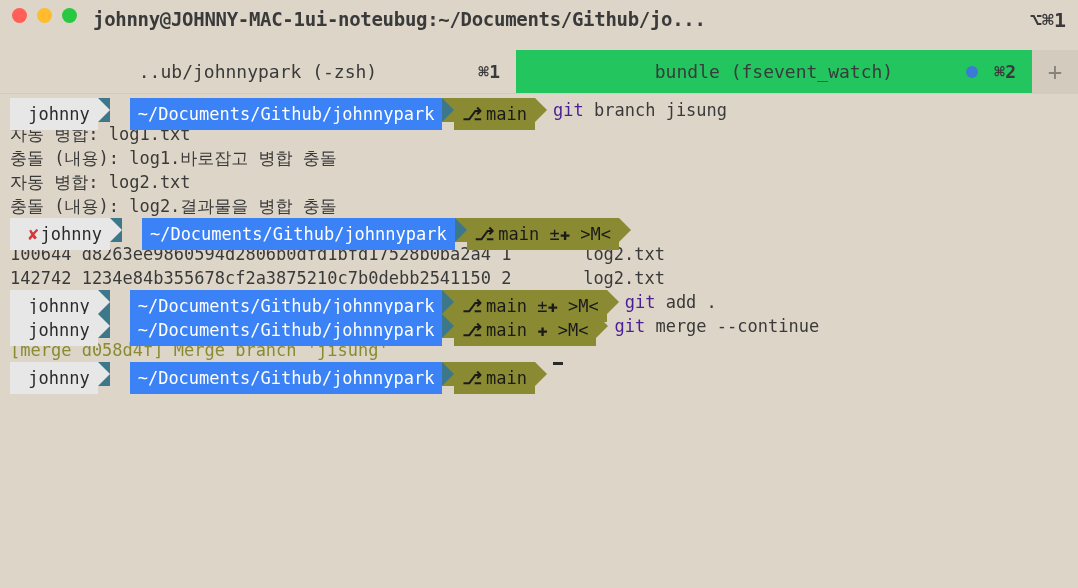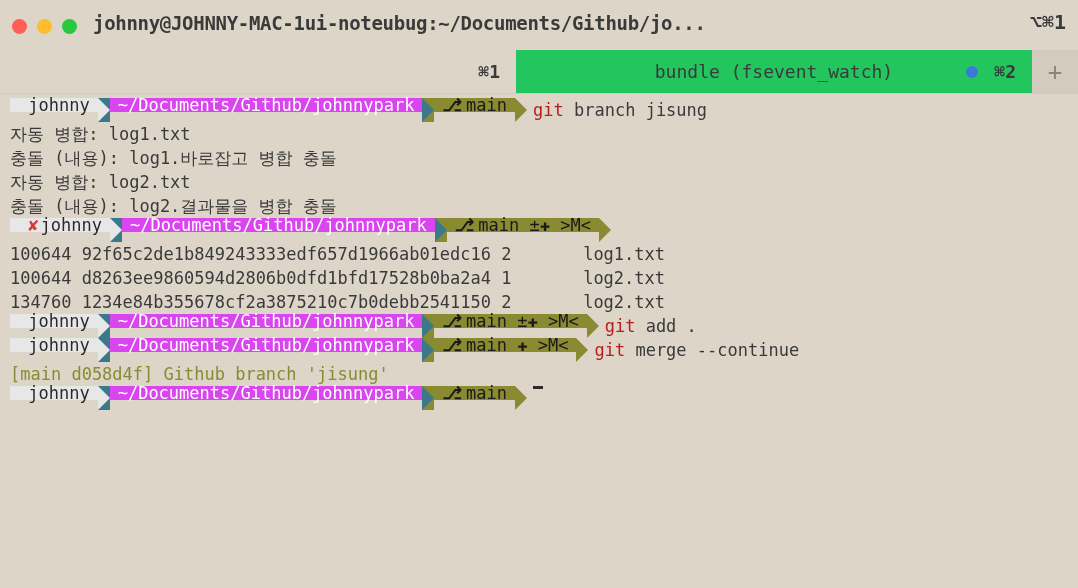--- a/index.html
+++ b/index.html
@@ -8,22 +8,22 @@
     font-size: 17px;
     background: #ddd5c7;
     width: 1078px;
     height: 588px;
     overflow: hidden;
     border-radius: 10px;
   }
   .titlebar {
     height: 50px;
     display: flex;
-    align-items: flex-end;
-    padding: 16px 12px;
+    align-items: flex-start;
+    padding: 8px 12px;
     background: #ddd5c7;
   }
   .traffic-lights {
     display: flex;
     gap: 10px;
     margin-right: 16px;
   }
   .light { width: 15px; height: 15px; border-radius: 50%; }
   .light.red { background: #ff5f57; }
   .light.yellow { background: #febc2e; }
@@ -81,33 +81,33 @@
     margin: 4px 10px 0 10px;
     color: #3a3a3a;
     line-height: 24px;
     font-size: 17px;
   }
   .row { display: flex; align-items: stretch; height: 24px; white-space: pre; }
   .seg {
     display: inline-flex;
     align-items: center;
     padding: 0 8px 0 8px;
-    height: 14px;
+    height: 32px;
     position: relative;
   }
   .seg.user { background: #e7e7e7; color: #2a2a2a; }
-  .seg.path { background: #d946ef; color: #fff; }
+  .seg.path { background: #3b82f6; color: #fff; margin-left: 20px; }
   .seg.branch { background: #8a8a33; color: #1a1a1a; }
   .seg.err { background: #e7e7e7; color: #2a2a2a; }
   .arrow-sep { width: 0; height: 0; border-style: solid; }
   .arr-user-path { border-width: 12px 0 12px 12px; border-color: transparent transparent transparent #e7e7e7; background: #3d788a; }
   .arr-path-branch { border-width: 12px 0 12px 12px; border-color: transparent transparent transparent #3d788a; background: #8a8a33; }
   .arr-branch-end { border-width: 12px 0 12px 12px; border-color: transparent transparent transparent #8a8a33; background: transparent; }
   .cmd { padding-left: 6px; color: #3a3a3a; }
-  .cmd .git { color: #b91c1c; font-weight: 500; }
+  .cmd .git { color: #4c1d95; font-weight: 500; }
   .xmark { color: #d43a3a; font-weight: 900; padding-right: 2px; }
   .branch-icon { font-weight: 600; padding-right: 4px; }
   .korean { letter-spacing: 0px; }
   .commit-line { color: #8a8a33; }
   .cursor {
     display: inline-block;
     width: 10px;
     height: 3px;
     background: #2a2a2a;
     vertical-align: bottom;
@@ -123,20 +123,21 @@
     <div class="light red"></div>
     <div class="light yellow"></div>
     <div class="light green"></div>
   </div>
   <div class="window-title">johnny@JOHNNY-MAC-1ui-noteubug:~/Documents/Github/jo...</div>
   <div class="title-right">⌥⌘1</div>
 </div>
 
 <div class="tabs">
   <div class="tab">
+    <span>..ub/johnnypark (-zsh)</span>
     <span class="shortcut">⌘1</span>
   </div>
   <div class="tab">
     <span>bundle (fsevent_watch)</span>
     <span class="indicator"></span>
     <span class="shortcut">⌘2</span>
   </div>
   <div class="plus-tab">+</div>
 </div>
 
@@ -159,23 +160,22 @@
 
   <div class="row">
     <span class="seg err">&nbsp;<span class="xmark">✘</span> <span>johnny</span></span>
     <span class="arrow-sep arr-user-path"></span>
     <span class="seg path">~/Documents/Github/johnnypark</span>
     <span class="arrow-sep arr-path-branch"></span>
     <span class="seg branch"><span class="branch-icon">⎇</span><span>main ±✚ &gt;M&lt;</span></span>
     <span class="arrow-sep arr-branch-end"></span>
   </div>
 
-  <div class="row">100644 92f65c2de1b849243333edf657d1966ab01edc16 2       log1.txt</div>
   <div class="row">100644 d8263ee9860594d2806b0dfd1bfd17528b0ba2a4 1       log2.txt</div>
-  <div class="row">134760 1234e84b355678cf2a3875210c7b0debb2541150 2       log2.txt</div>
+  <div class="row">142742 1234e84b355678cf2a3875210c7b0debb2541150 2       log2.txt</div>
 
   <div class="row">
     <span class="seg user">&nbsp;<span>johnny</span></span>
     <span class="arrow-sep arr-user-path"></span>
     <span class="seg path">~/Documents/Github/johnnypark</span>
     <span class="arrow-sep arr-path-branch"></span>
     <span class="seg branch"><span class="branch-icon">⎇</span><span>main ±✚ &gt;M&lt;</span></span>
     <span class="arrow-sep arr-branch-end"></span>
     <span class="cmd"><span class="git">git</span> <span>add .</span></span>
   </div>
@@ -183,21 +183,21 @@
   <div class="row">
     <span class="seg user">&nbsp;<span>johnny</span></span>
     <span class="arrow-sep arr-user-path"></span>
     <span class="seg path">~/Documents/Github/johnnypark</span>
     <span class="arrow-sep arr-path-branch"></span>
     <span class="seg branch"><span class="branch-icon">⎇</span><span>main ✚ &gt;M&lt;</span></span>
     <span class="arrow-sep arr-branch-end"></span>
     <span class="cmd"><span class="git">git</span> <span>merge --continue</span></span>
   </div>
 
-  <div class="row commit-line">[main d058d4f] Github branch 'jisung'</div>
+  <div class="row commit-line">[merge d058d4f] Merge branch 'jisung'</div>
 
   <div class="row">
     <span class="seg user">&nbsp;<span>johnny</span></span>
     <span class="arrow-sep arr-user-path"></span>
     <span class="seg path">~/Documents/Github/johnnypark</span>
     <span class="arrow-sep arr-path-branch"></span>
     <span class="seg branch"><span class="branch-icon">⎇</span><span>main</span></span>
     <span class="arrow-sep arr-branch-end"></span>
     <span class="cursor"></span>
   </div>

